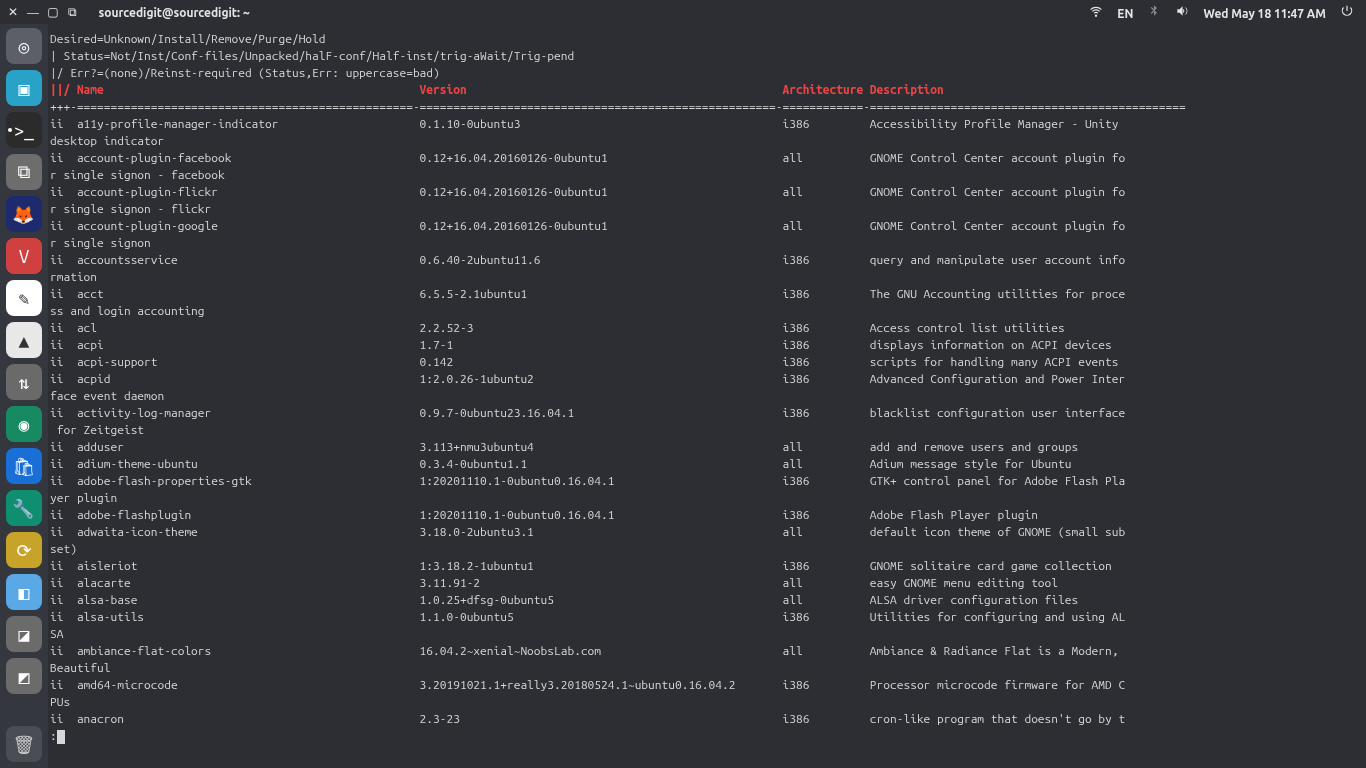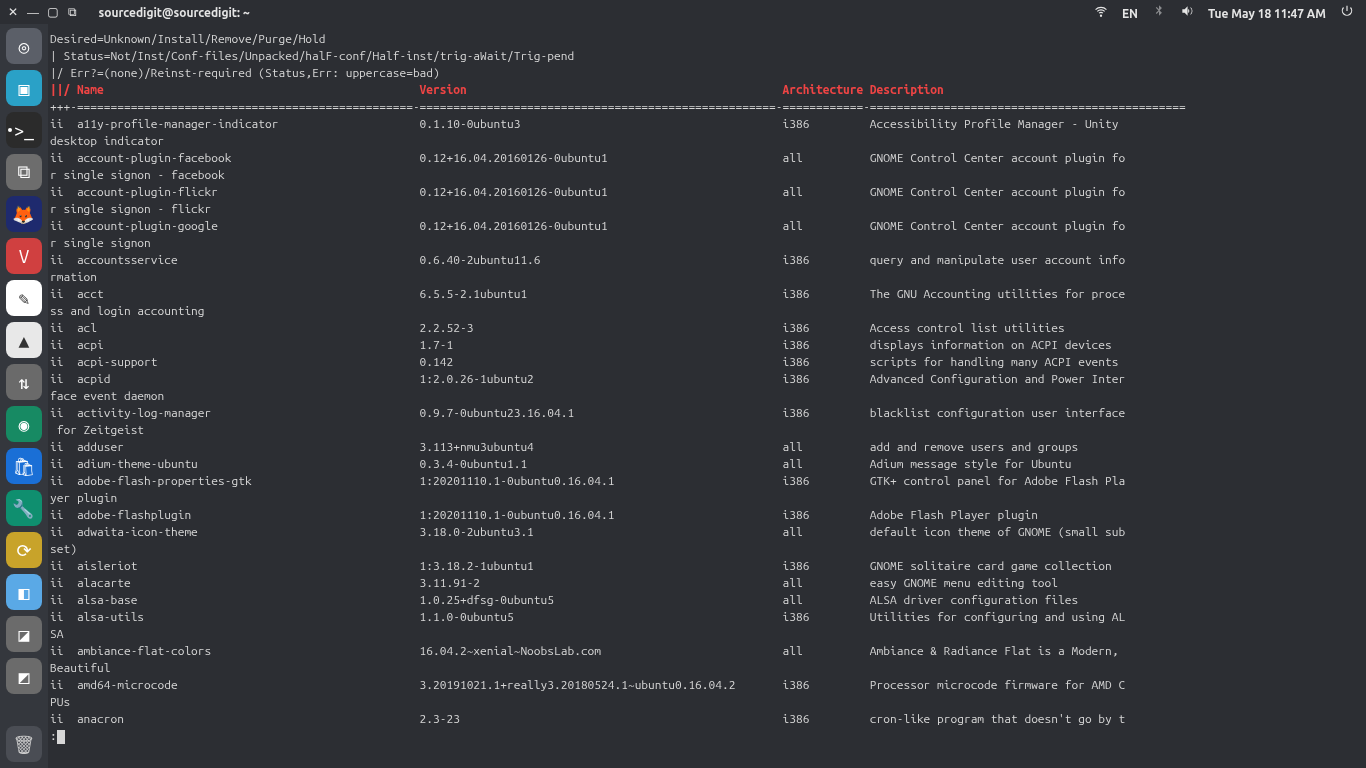--- a/index.html
+++ b/index.html
@@ -48,21 +48,21 @@
     <span style="opacity:.5">
       <svg class="icon" viewBox="0 0 24 24" fill="#e6e6e6">
           <path d="M12 2l5 5-4 4 4 4-5 5V13l-4 4-1.5-1.5L11 11 6.5 6.5 8 5l4 4V2z"></path>
         </svg>
     </span>
     <span>
       <svg class="icon" viewBox="0 0 24 24" fill="#e6e6e6">
           <path d="M4 9v6h4l5 5V4L8 9H4zm12 3a4 4 0 00-2-3.5v7A4 4 0 0016 12zm2-7v2a7 7 0 010 10v2a9 9 0 000-14z"></path>
         </svg>
     </span>
-    <span style="font-weight:bold">Tue May 18 11:47 AM</span>
+    <span style="font-weight:bold">Wed May 18 11:47 AM</span>
     <span>
       <svg class="icon" viewBox="0 0 24 24" fill="none" stroke="#e6e6e6" stroke-width="2">
           <path d="M12 3v9"></path>
           <path d="M6 6a8 8 0 1012 0"></path>
         </svg>
     </span>
   </div>
 </div>
 
 <div class="dock" id="dock">

